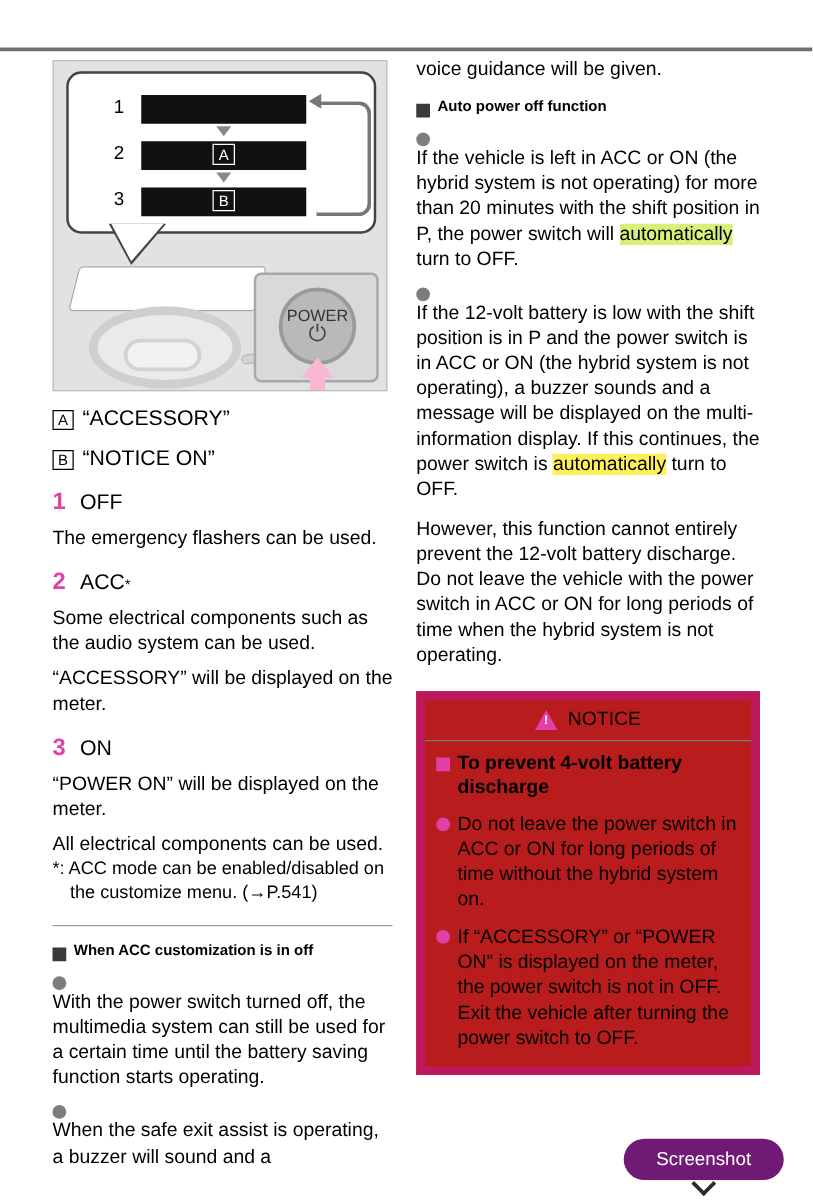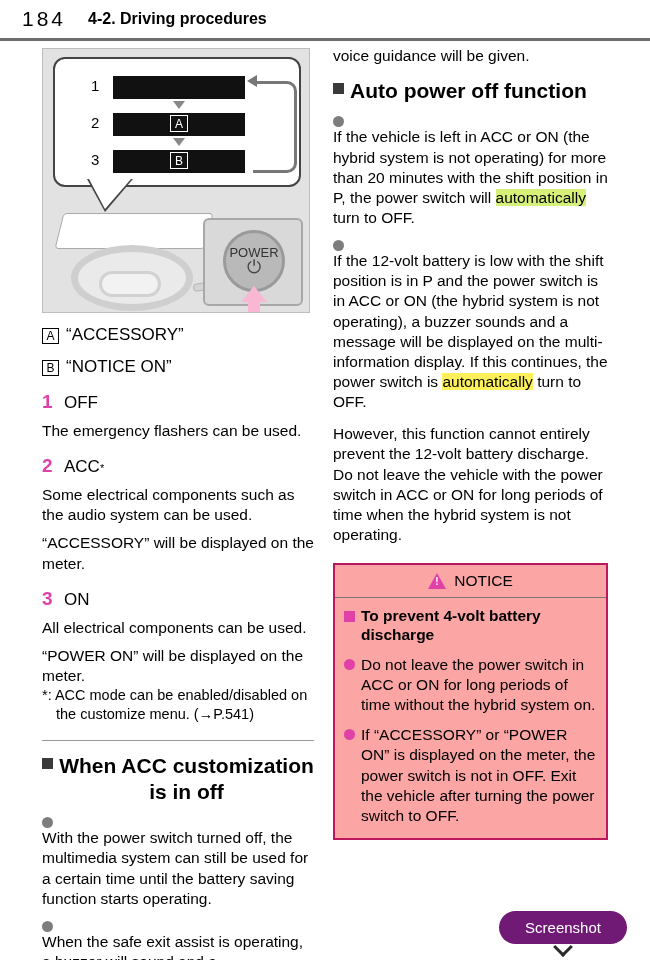--- a/index.html
+++ b/index.html
@@ -278,21 +278,21 @@
   }
   .hr-thin {
     border: none;
     border-top: 1px solid #999;
     margin: 16px 0 0 0;
   }
   .subhead {
     display: flex;
     align-items: flex-start;
     margin-top: 12px;
-    font-size: 21px;
+    font-size: 12px;
     font-weight: bold;
     line-height: 1.25;
     text-align: center;
   }
   .sq-black {
     width: 11px; height: 11px;
     background: #3a3a3a;
     margin-right: 6px;
     margin-top: 5px;
     flex: none;
@@ -312,22 +312,22 @@
     margin-right: 6px;
     margin-top: 4px;
     flex: none;
   }
   .hl-green { background: #d6f07a; }
   .hl-yellow { background: #fdf05a; }
 
   
   .notice {
     margin-top: 18px;
-    border: 2px solid #be185d;
-    background: #fca5a5;
+    border: 7px solid #be185d;
+    background: #b91c1c;
   }
   .notice-head {
     display: flex;
     align-items: center;
     justify-content: center;
     gap: 8px;
     padding: 7px 0;
     border-bottom: 1px solid #777;
     font-size: 15.5px;
   }
@@ -397,24 +397,20 @@
     border-right: 3px solid #2b2b2b;
     border-bottom: 3px solid #2b2b2b;
     transform: rotate(45deg);
   }
 </style>
 </head>
 <body>
 
 <div class="page">
 
-  <div class="header">
-    <div class="page-number">184</div>
-    <div class="header-title">4-2. Driving procedures</div>
-  </div>
   <div class="header-rule"></div>
 
   <div class="col-left">
 
     <div class="figure">
       <div class="callout-tail-b"></div>
       <div class="callout-tail"></div>
       <div class="callout">
         <div class="bar-num bn1">1</div>
         <div class="bar-num bn2">2</div>
@@ -463,22 +459,22 @@
       <span class="step-label">ACC</span>
         <span class="sup">*</span>
     </div>
     <p class="body">Some electrical components such as the audio system can be used.</p>
     <p class="body">“ACCESSORY” will be displayed on the meter.</p>
 
     <div class="step">
       <span class="step-num">3</span>
       <span class="step-label">ON</span>
     </div>
+    <p class="body">“POWER ON” will be displayed on the meter.</p>
     <p class="body">All electrical components can be used.</p>
-    <p class="body">“POWER ON” will be displayed on the meter.</p>
 
     <div class="footnote">*: ACC mode can be enabled/disabled on the customize menu. (→P.541)</div>
 
     <hr class="hr-thin">
 
     <div class="subhead">
       <span class="sq-black"></span>
       <span>When ACC customization is in off</span>
     </div>
 

